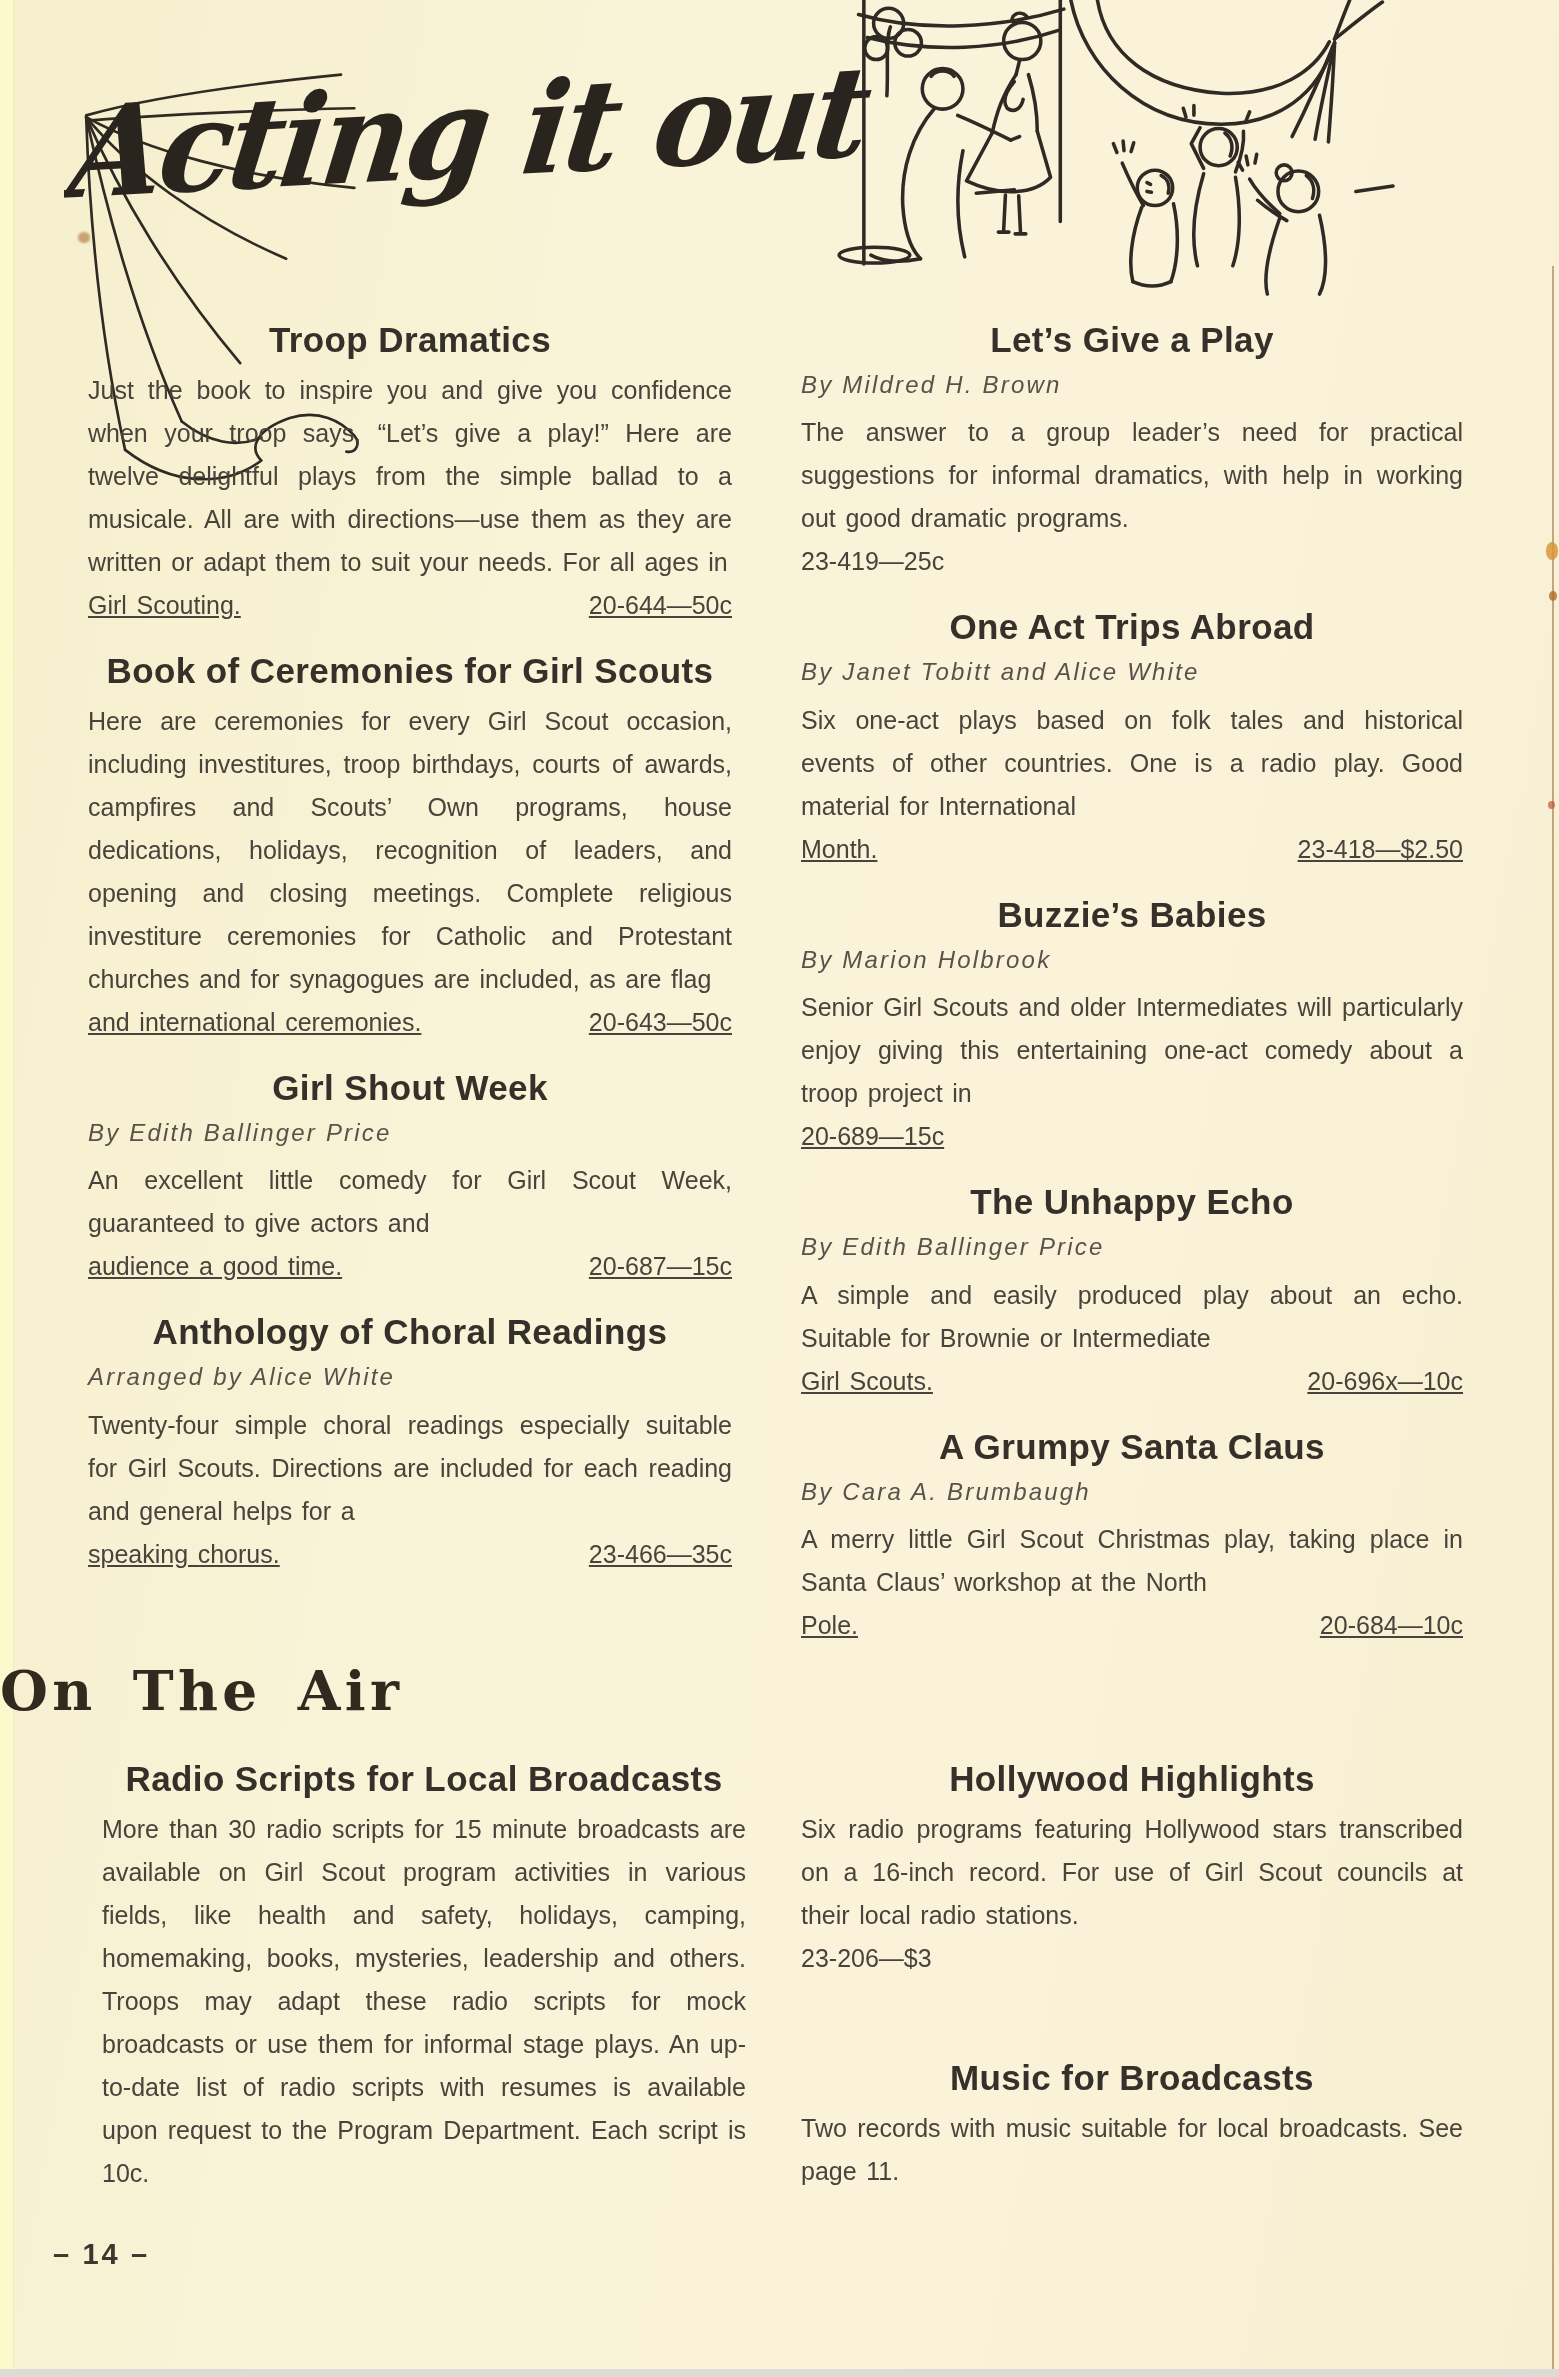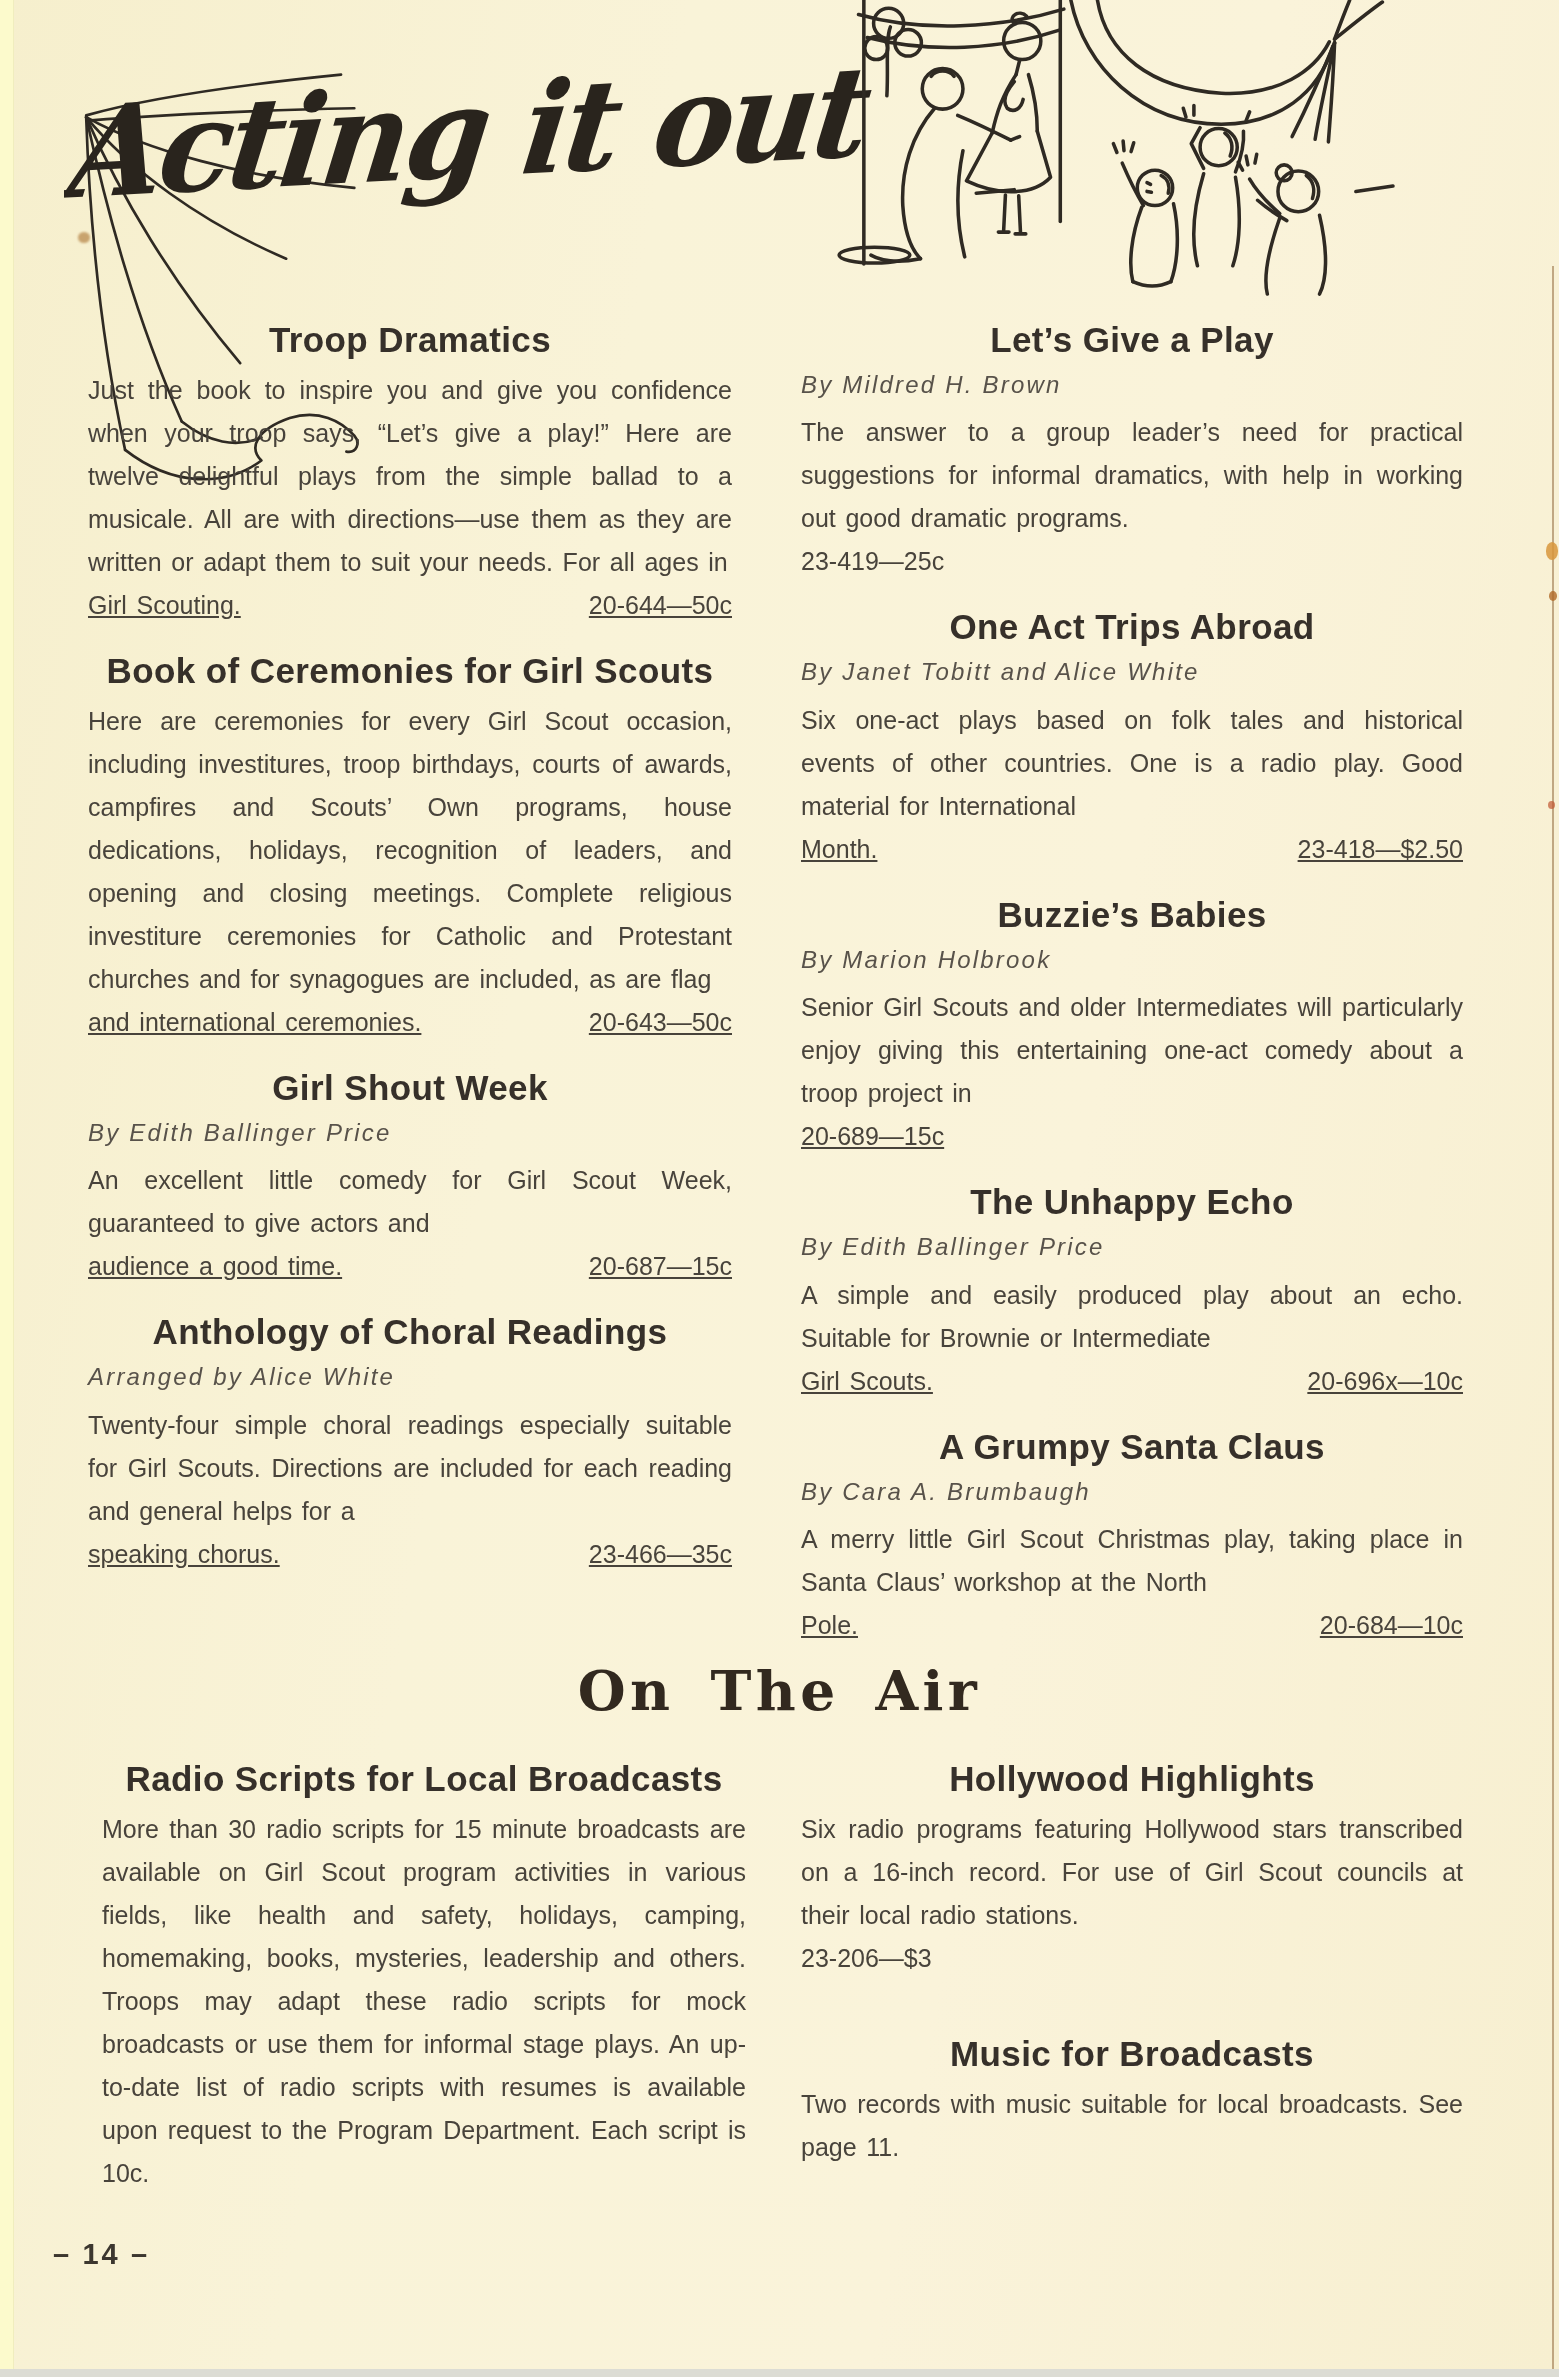--- a/index.html
+++ b/index.html
@@ -54,21 +54,21 @@
   .lastline{
     display:flex;justify-content:space-between;align-items:baseline;
     font-size:25px;line-height:43px;color:#48433b;word-spacing:2.7px;text-decoration:underline;
   }
   .price{white-space:nowrap;}
   .price-center{
     text-align:left;font-size:25px;line-height:43px;color:#48433b;
   }
   .ota{
     position:absolute;left:0;top:1658px;width:1559px;
-    text-align:center;
+    text-align:left;
     font-family:"DejaVu Serif",serif;font-weight:bold;
     font-size:55px;letter-spacing:4.4px;word-spacing:12.4px;color:#32291f;
   }
   .pagenum{
     position:absolute;left:53px;top:2238px;
     font-size:29px;font-weight:bold;letter-spacing:2.7px;color:#3c372f;
   }
 </style>
 </head>
 <body>
@@ -258,21 +258,21 @@
   <div class="ota">On The Air</div>
 
   <div class="col col-bl">
     <section class="entry">
       <h2>Radio Scripts for Local Broadcasts</h2>
       <p class="body">More than 30 radio scripts for 15 minute broadcasts are available on Girl Scout program activities in various fields, like health and safety, holidays, camping, homemaking, books, mysteries, leadership and others. Troops may adapt these radio scripts for mock broadcasts or use them for informal stage plays. An up-to-date list of radio scripts with resumes is available upon request to the Program Department. Each script is 10c.</p>
     </section>
   </div>
 
   <div class="col col-br">
-    <section class="entry" style="margin-bottom:53px">
+    <section class="entry" style="margin-bottom:77px">
       <h2>Hollywood Highlights</h2>
       <p class="body">Six radio programs featuring Hollywood stars transcribed on a 16-inch record. For use of Girl Scout councils at their local radio stations.</p>
       <div class="price-center">23-206—$3</div>
     </section>
 
     <section class="entry">
       <h2>Music for Broadcasts</h2>
       <p class="body">Two records with music suitable for local broadcasts. See page 11.</p>
     </section>
   </div>

